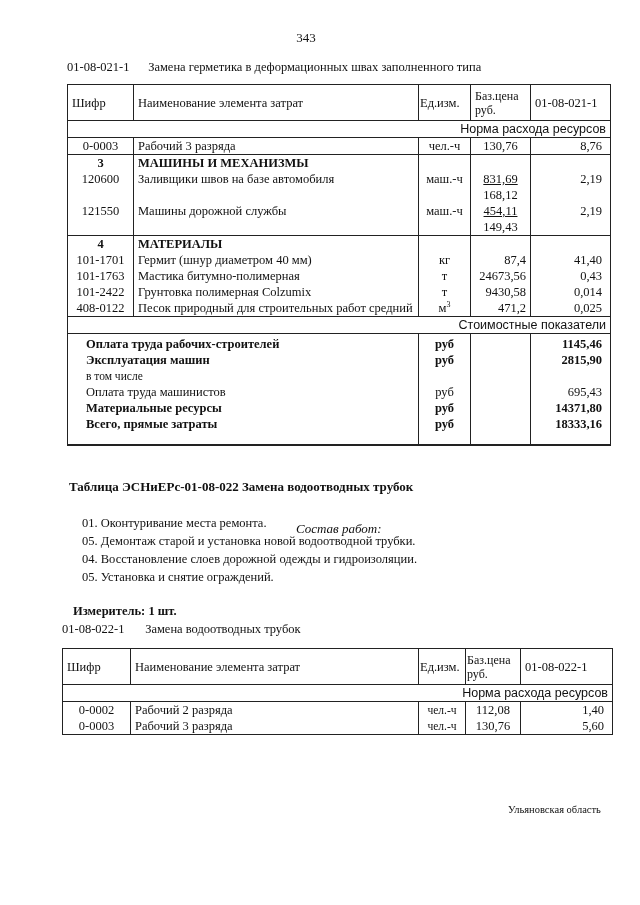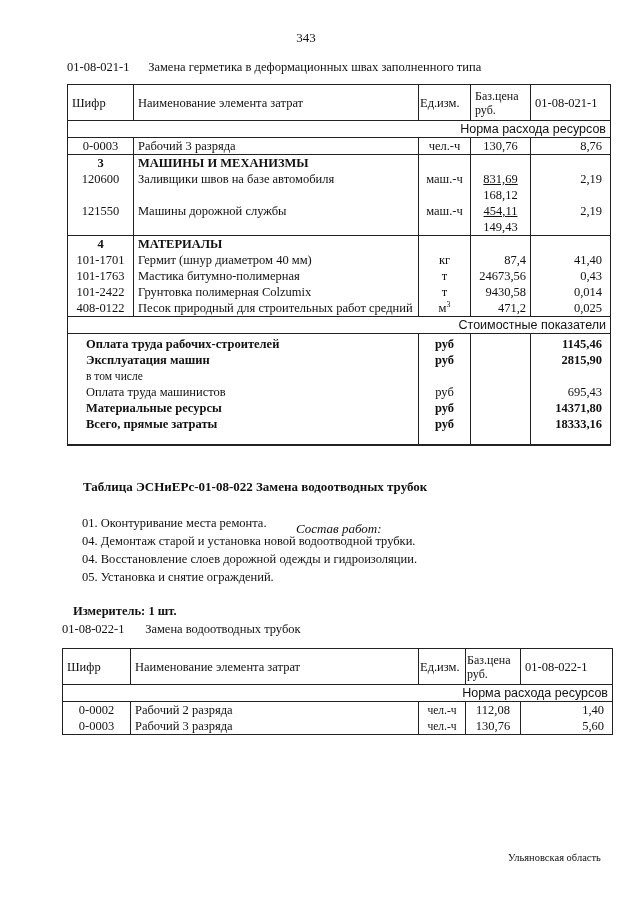--- a/index.html
+++ b/index.html
@@ -181,26 +181,26 @@
   </tr>
   <tr class="cost cost-end" style="height:0;">
     <td class="first" colspan="2" style="line-height:0;padding:0;"></td>
     <td class="unitcell" style="line-height:0;padding:0;"></td>
     <td class="pricecell" style="line-height:0;padding:0;"></td>
     <td class="last" style="line-height:0;padding:0;"></td>
   </tr>
 </tbody>
   </table>
 
-<div class="abs section-title" style="left:83px; top:479px;">Таблица  ЭСНиЕРс-01-08-022  Замена водоотводных трубок</div>
+<div class="abs section-title" style="left:69px; top:479px;">Таблица  ЭСНиЕРс-01-08-022  Замена водоотводных трубок</div>
 <div class="abs italic-center" style="left:296px; top:497px;margin-top:24px;">Состав работ:</div>
 
 <div class="abs" style="left:82px; top:514px; line-height:18px;">
   <div class="list-item">01. Оконтуривание места ремонта.</div>
-  <div class="list-item">04. Демонтаж старой и установка новой водоотводной трубки.</div>
+  <div class="list-item">05. Демонтаж старой и установка новой водоотводной трубки.</div>
   <div class="list-item">04. Восстановление слоев дорожной одежды и гидроизоляции.</div>
   <div class="list-item">05. Установка и снятие ограждений.</div>
 </div>
 
 <div class="abs b" style="left:73px; top:604px; font-size:12.5px;">Измеритель: 1 шт.</div>
 
 <div class="abs heading" style="left:62px; top:622px;">
   <span class="code" style="width:80px;">01-08-022-1</span>
   <span>Замена водоотводных трубок</span>
 </div>
@@ -245,13 +245,13 @@
       <div>130,76</div>
     </td>
     <td class="r">
       <div>1,40</div>
       <div>5,60</div>
     </td>
   </tr>
 </tbody>
   </table>
 
-<div class="abs footer" style="left:508px; top:852px;">Ульяновская область</div>
+<div class="abs footer" style="left:508px; top:804px;">Ульяновская область</div>
 
 </body></html>

